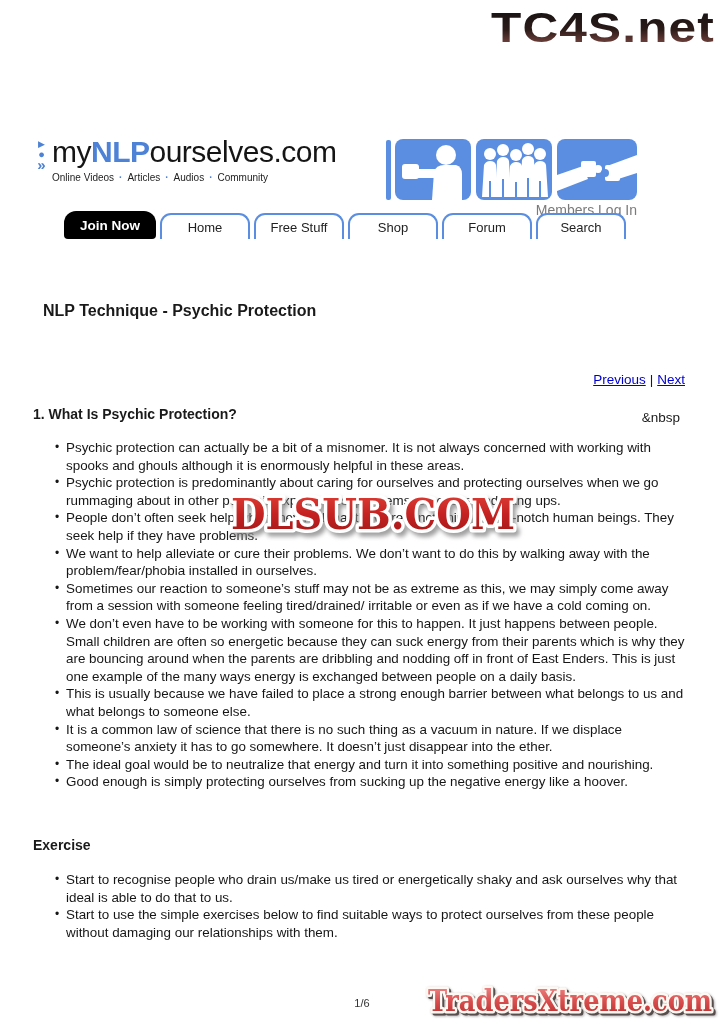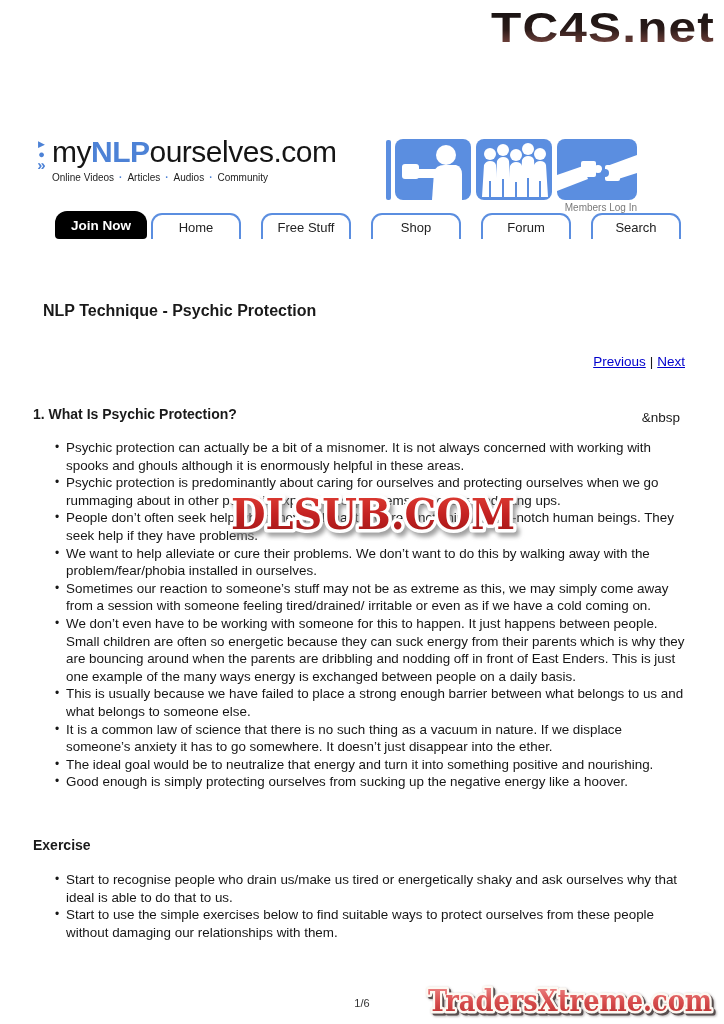--- a/index.html
+++ b/index.html
@@ -32,34 +32,34 @@
   .tagline{margin-top:4px;font-size:10px;color:#1d1d1d;white-space:nowrap;}
   .tag-part+.tag-part::before{content:"\00B7";color:var(--accent);margin:0 5px;font-weight:bold;}
 
   .logo-divider{position:absolute;left:386px;top:140px;width:5px;height:60px;
                 background:var(--thumb);border-radius:2px;}
 
   .thumbs{position:absolute;left:395px;top:139px;display:flex;gap:5px;}
   .thumb{height:61px;background:var(--thumb);border-radius:8px;overflow:hidden;}
   .thumb svg{display:block;}
 
-  .members{position:absolute;right:87px;top:202px;font-size:10px;color:#7a7a7a;}
-
-  
-  .tabs{position:absolute;left:55px;top:211px;display:flex;gap:4px;align-items:flex-start;}
+  .members{position:absolute;right:87px;top:202px;font-size:14px;color:#7a7a7a;}
+
+  
+  .tabs{position:absolute;left:64px;top:211px;display:flex;gap:4px;align-items:flex-start;}
   .tab{box-sizing:border-box;display:flex;align-items:center;justify-content:center;
        font-size:13px;color:#222;}
   .tab.join{width:92px;height:28px;background:#000;color:#fff;font-weight:bold;
        border-radius:12px 12px 4px 4px;font-size:13.5px;}
   .tab.plain{width:90px;height:26px;margin-top:2px;background:#fff;
        border:2px solid var(--thumb);border-bottom:none;border-radius:11px 11px 0 0;}
 
   
   .doc-title{position:absolute;left:43px;top:302px;font-size:16px;font-weight:bold;}
-  .pager{position:absolute;right:39px;top:354px;font-size:13.5px;}
+  .pager{position:absolute;right:39px;top:372px;font-size:13.5px;}
   .pager a{color:var(--link);text-decoration:underline;cursor:pointer;}
   .pager .sep{color:#1a1a1a;margin:0 4px;}
   .nbsp-line{position:absolute;right:44px;top:371px;font-size:13.5px;color:#1a1a1a;margin-top:39px;}
 
   .sec-head1{position:absolute;left:33px;top:406px;font-size:14px;font-weight:bold;}
   .sec-head2{position:absolute;left:33px;top:837px;font-size:14px;font-weight:bold;}
 
   ul.bullets{position:absolute;left:57px;margin:0;padding:0;list-style:none;
              width:633px;font-size:13.4px;line-height:17.6px;color:#161616;}
   ul.bullets.first{top:439px;}
@@ -147,21 +147,21 @@
         </g>
         <circle cx="48" cy="34" r="4" fill="#5b8ee0"></circle>
       </svg>
     </div>
   </div>
 
   <div class="members">Members Log In</div>
 
   <div class="tabs">
     <div class="tab join">Join Now</div>
-    <div style="display:flex;gap:20px">
+    <div style="display:flex;gap:4px">
 
     <div class="tab plain">Home</div>
         <div class="tab plain">Free Stuff</div>
         <div class="tab plain">Shop</div>
         <div class="tab plain">Forum</div>
         <div class="tab plain">Search</div>
       </div>
   </div>
 
   <div class="doc-title">NLP Technique - Psychic Protection</div>

